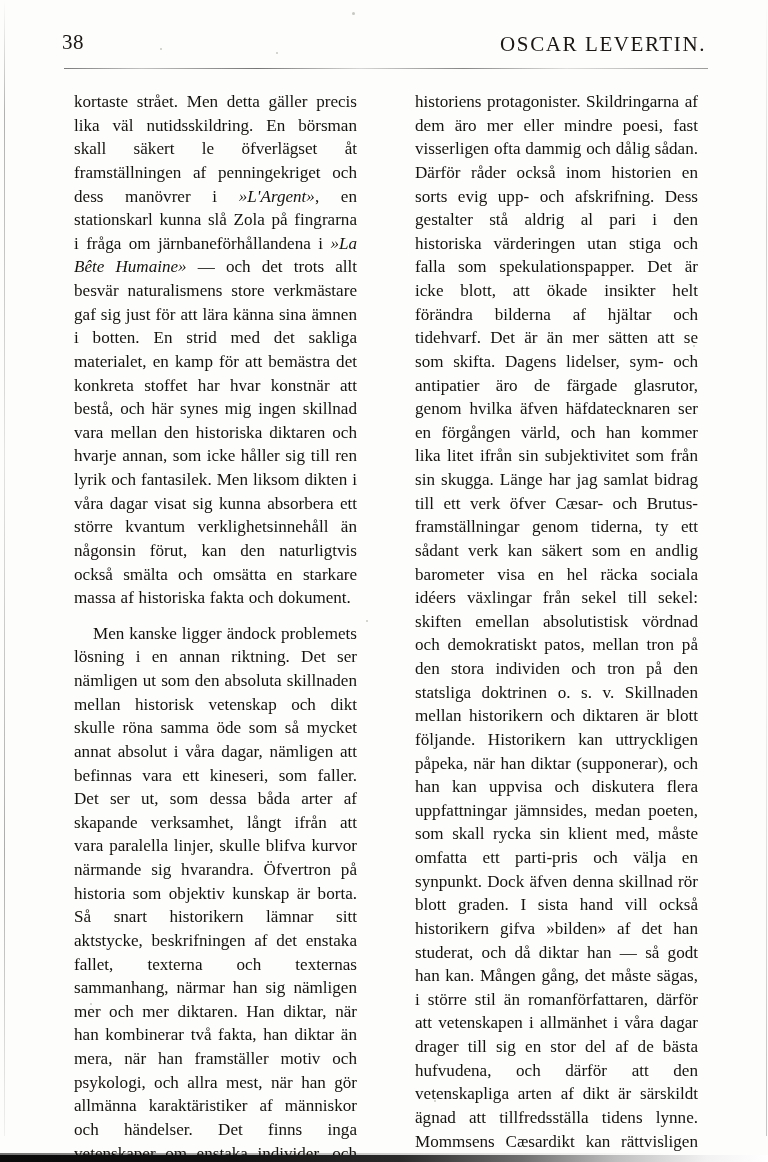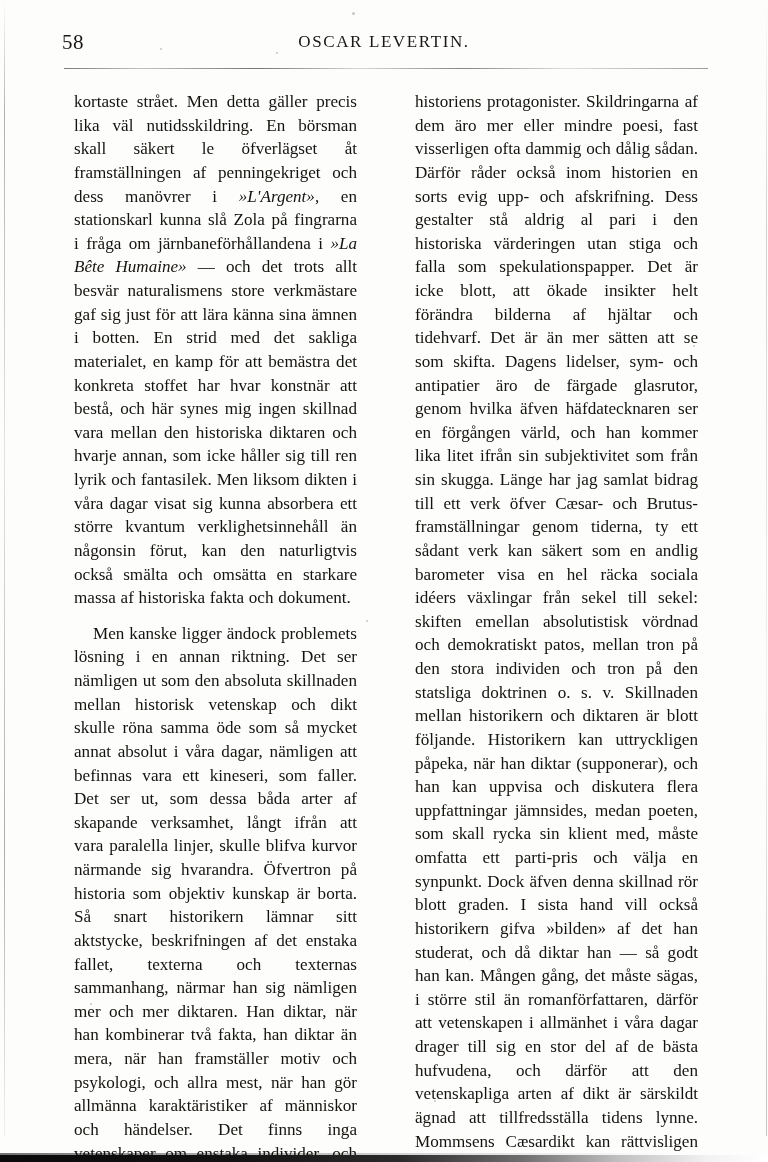--- a/index.html
+++ b/index.html
@@ -61,22 +61,22 @@
     left: 0;
     top: 0;
     font-size: 21px;
     letter-spacing: .5px;
     color: #1a1714;
   }
   .running-head {
     position: absolute;
     left: 0; right: 0;
     top: 2px;
-    text-align: center;
-    font-size: 17px;
+    text-align: right;
+    font-size: 21px;
     letter-spacing: 1.6px;
     color: #1a1714;
   }
   .header-rule {
     position: absolute;
     left: 64px;
     right: 60px;
     top: 68px;
     height: 1px;
     background: linear-gradient(to right,
@@ -129,21 +129,21 @@
 
   <div class="speck" style="left:352px;top:12px;width:3px;height:3px;"></div>
   <div class="speck" style="left:160px;top:48px;width:2px;height:2px;"></div>
   <div class="speck" style="left:276px;top:52px;width:2px;height:2px;"></div>
   <div class="speck" style="left:693px;top:345px;width:2px;height:2px;"></div>
   <div class="speck" style="left:366px;top:620px;width:2px;height:2px;"></div>
   <div class="speck" style="left:90px;top:1003px;width:2px;height:2px;"></div>
   <div class="speck" style="left:434px;top:1100px;width:2px;height:2px;"></div>
 
   <div class="header">
-    <div class="folio">58</div>
+    <div class="folio">38</div>
     <div class="running-head">OSCAR  LEVERTIN.</div>
   </div>
   <div class="header-rule"></div>
 
   <div class="columns">
     <div class="col">
       <p class="para">kortaste strået. Men detta gäller precis lika väl nutidsskildring. En börsman skall säkert le öfverlägset åt framställningen af penningekriget och dess manövrer i <i>»L'Argent»</i>, en stationskarl kunna slå Zola på fingrarna i fråga om järnbaneförhållandena i <i>»La Bête Humaine»</i> — och det trots allt besvär naturalismens store verkmästare gaf sig just för att lära känna sina ämnen i botten. En strid med det sakliga materialet, en kamp för att bemästra det konkreta stoffet har hvar konstnär att bestå, och här synes mig ingen skillnad vara mellan den historiska diktaren och hvarje annan, som icke håller sig till ren lyrik och fantasilek. Men liksom dikten i våra dagar visat sig kunna absorbera ett större kvantum verklighetsinnehåll än någonsin förut, kan den naturligtvis också smälta och omsätta en starkare massa af historiska fakta och dokument.</p>
       <p class="para">Men kanske ligger ändock problemets lösning i en annan riktning. Det ser nämligen ut som den absoluta skillnaden mellan historisk vetenskap och dikt skulle röna samma öde som så mycket annat absolut i våra dagar, nämligen att befinnas vara ett kineseri, som faller. Det ser ut, som dessa båda arter af skapande verksamhet, långt ifrån att vara paralella linjer, skulle blifva kurvor närmande sig hvarandra. Öfvertron på historia som objektiv kunskap är borta. Så snart historikern lämnar sitt aktstycke, beskrifningen af det enstaka fallet, texterna och texternas sammanhang, närmar han sig nämligen mer och mer diktaren. Han diktar, när han kombinerar två fakta, han diktar än mera, när han framställer motiv och psykologi, och allra mest, när han gör allmänna karaktäristiker af människor och händelser. Det finns inga vetenskaper om enstaka individer, och enstaka individer äro alla</p>
     </div>
     <div class="col">

